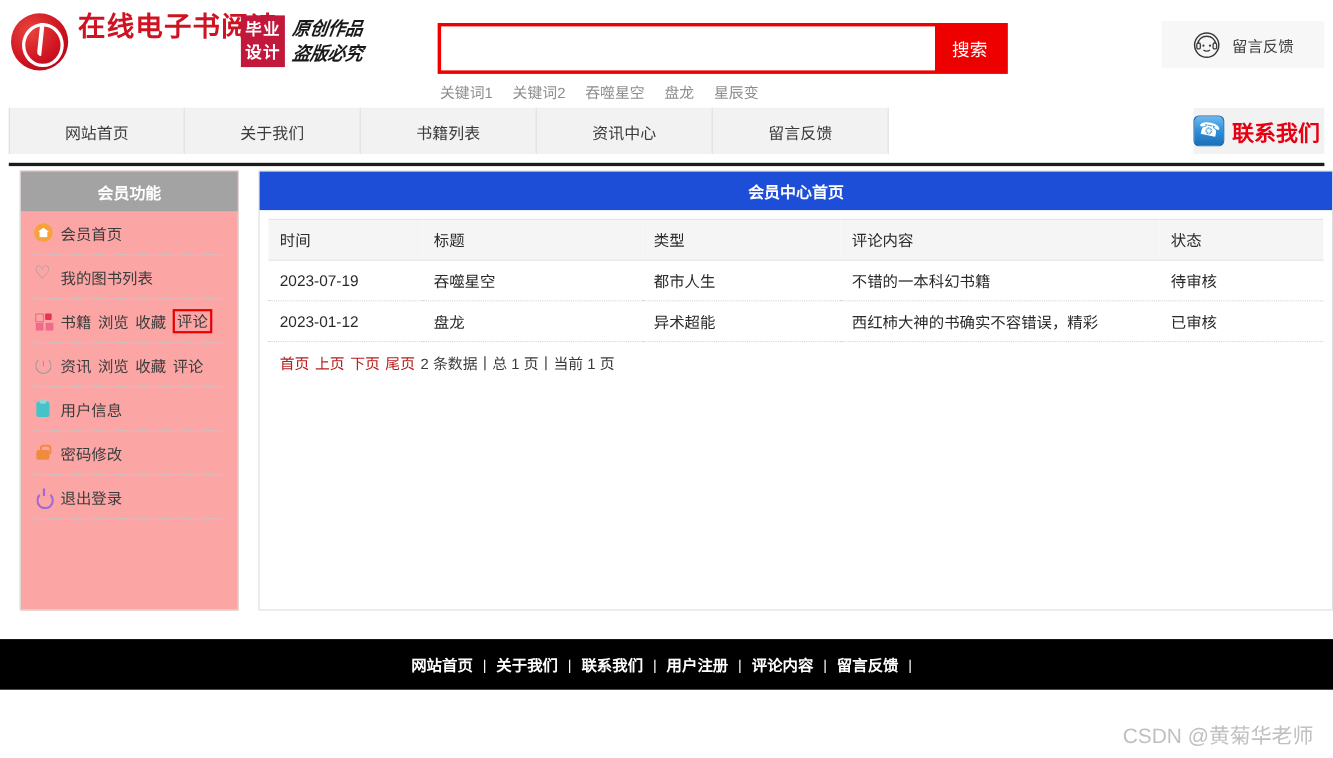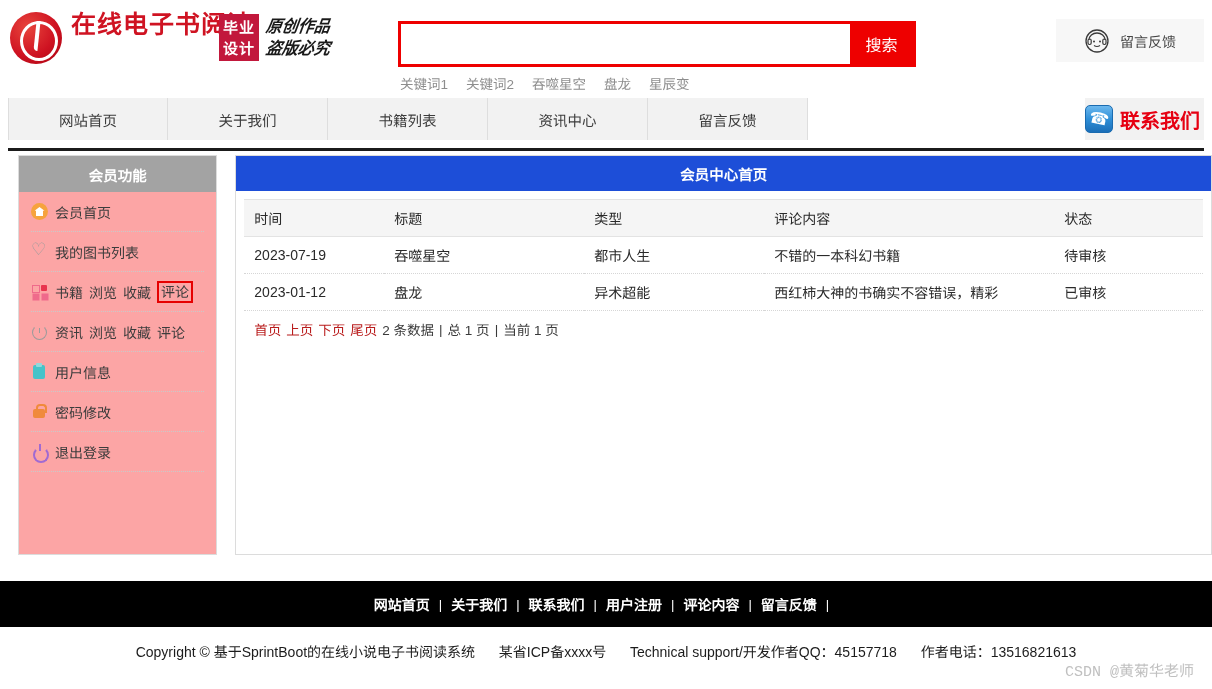--- a/index.html
+++ b/index.html
@@ -275,22 +275,22 @@
   .footer-nav .sep { color: #fff; margin: 0 9px; font-size: 13px; }
   .footer-copy {
     position: absolute; left: 0; top: 627px;
     width: 1212px; height: 62px; background: #fff;
     display: flex; justify-content: center; padding-top: 14px;
   }
   .copy-line { font-size: 14px; color: #1c1c1c; white-space: nowrap; }
   .copy-line .gap { display: inline-block; width: 16px; }
   .watermark {
     position: absolute; right: 18px; bottom: 8px;
-    font-size: 15px; color: #c0c0c0;
-    font-family: Liberation Mono, monospace;
+    font-size: 19px; color: #c0c0c0;
+    font-family: Liberation Sans, sans-serif;
   }
 </style>
 </head>
 <body>
 
 <div class="page">
 
   <div class="header">
 
     <div class="logo-block">
@@ -471,27 +471,16 @@
     <a class="fn">联系我们</a>
     <span class="sep">|</span>
     <a class="fn">用户注册</a>
     <span class="sep">|</span>
     <a class="fn">评论内容</a>
     <span class="sep">|</span>
     <a class="fn">留言反馈</a>
     <span class="sep">|</span>
   </div>
 
-  <div class="footer-copy">
-    <div class="copy-line">
-      <span>Copyright © 基于SprintBoot的在线小说电子书阅读系统</span>
-      <span class="gap"></span>
-      <span>某省ICP备xxxx号</span>
-      <span class="gap"></span>
-      <span>Technical support/开发作者QQ：45157718</span>
-      <span class="gap"></span>
-      <span>作者电话：13516821613</span>
-    </div>
-  </div>
 
   <div class="watermark">CSDN @黄菊华老师</div>
 
 </div>
 
 </body></html>

